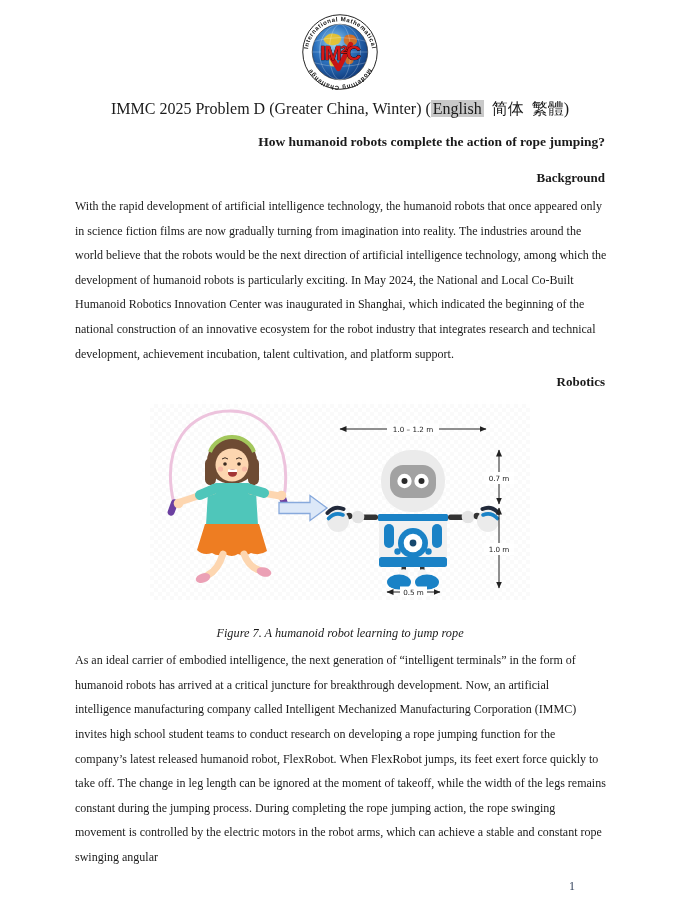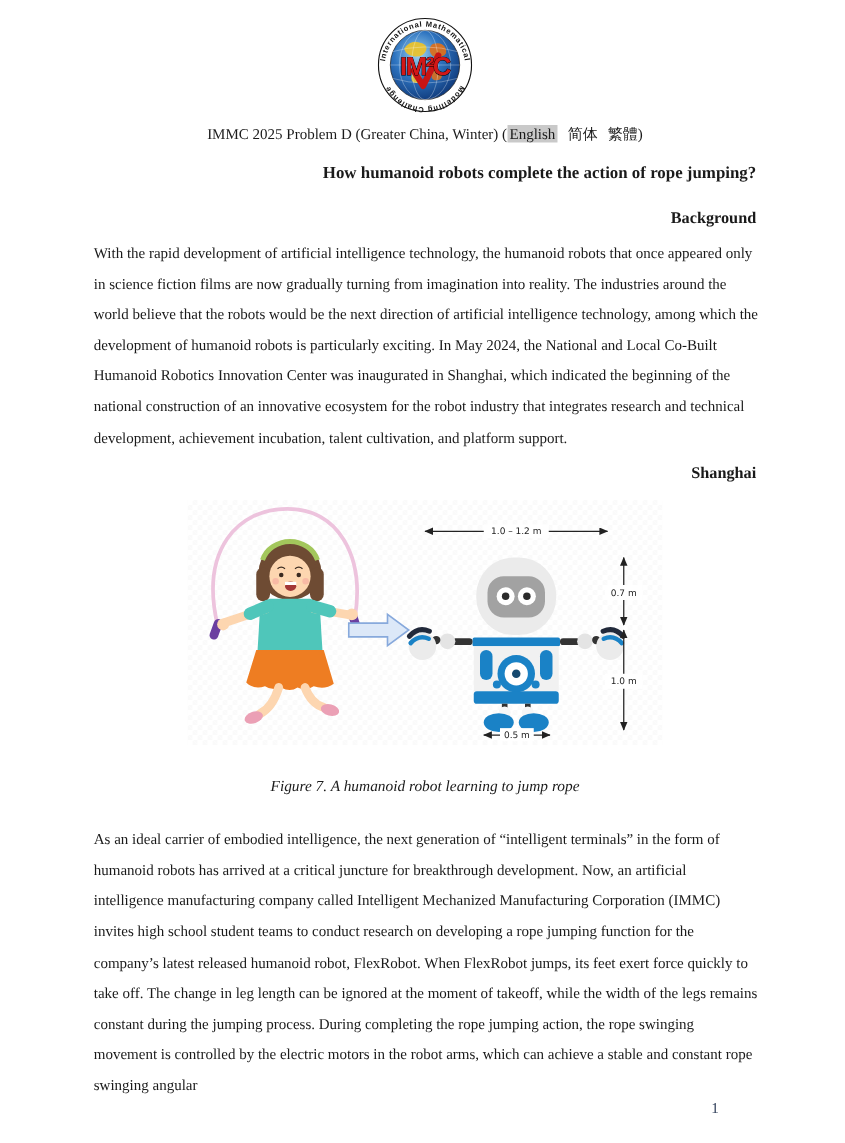--- a/index.html
+++ b/index.html
@@ -5,31 +5,31 @@
   html,body { margin:0; padding:0; background:#ffffff; }
   .page {
     position:relative; width:676px; height:914px; background:#ffffff;
     font-family:"Liberation Serif", serif; color:#1a1a1a; overflow:hidden;
     margin:0 auto;
   }
   .content { padding:14px 71px 0 75px; }
 
   .logo-wrap { width:76px; height:76px; margin:0 auto; }
 
-  .title-line { margin-top:9px; text-align:center; font-size:12px; white-space:nowrap; }
+  .title-line { margin-top:9px; text-align:center; font-size:16px; white-space:nowrap; }
   .lang-current { background:#c9c9c9; padding:0 2px; }
   .lang { margin-left:8px; }
 
   .main-title { margin:14px 0 0 0; text-align:right; font-size:13.5px; font-weight:bold; }
 
   .section-heading { margin:20px 0 0 0; font-size:13px; font-weight:bold;text-align:right; }
   .section-heading.scenarios { margin-top:8px; }
 
   .para { margin:8px 0 0 0; width:532px; font-size:12px; line-height:24.6px; }
-  .para2 { margin-top:22px; }
+  .para2 { margin-top:7px; }
 
   .figure {
     width:380px; height:196px; margin:14px auto 0 auto;
     background-image:
       linear-gradient(45deg,#fafafa 25%,transparent 25%,transparent 75%,#fafafa 75%),
       linear-gradient(45deg,#fafafa 25%,transparent 25%,transparent 75%,#fafafa 75%);
     background-size:8px 8px; background-position:0 0,4px 4px;text-decoration:underline;
   }
   .figure svg { display:block; }
   .dim-label { font-family:"DejaVu Sans", sans-serif; font-size:7.2px; fill:#222222; }
@@ -78,21 +78,21 @@
       </svg>
     </div>
 
     <div class="title-line"><span>IMMC 2025 Problem D (Greater China, Winter) (</span><span class="lang-current">English</span><span class="lang">简体</span><span class="lang">繁體</span><span>)</span></div>
 
     <h1 class="main-title">How humanoid robots complete the action of rope jumping?</h1>
 
     <h2 class="section-heading">Background</h2>
     <p class="para">With the rapid development of artificial intelligence technology, the humanoid robots that once appeared only in science fiction films are now gradually turning from imagination into reality. The industries around the world believe that the robots would be the next direction of artificial intelligence technology, among which the development of humanoid robots is particularly exciting. In May 2024, the National and Local Co-Built Humanoid Robotics Innovation Center was inaugurated in Shanghai, which indicated the beginning of the national construction of an innovative ecosystem for the robot industry that integrates research and technical development, achievement incubation, talent cultivation, and platform support.</p>
 
-    <h2 class="section-heading scenarios">Shanghai</h2>
+    <h2 class="section-heading scenarios">Robotics</h2>
 
     <div class="figure">
       <svg width="380" height="196" viewBox="0 0 380 196">
         <defs>
           <marker id="ah" markerWidth="8" markerHeight="8" refX="6.5" refY="3" orient="auto-start-reverse" markerUnits="userSpaceOnUse">
             <path d="M0,0 L7,3 L0,6 Z" fill="#222222"></path>
           </marker>
         </defs>
 
         <g>

